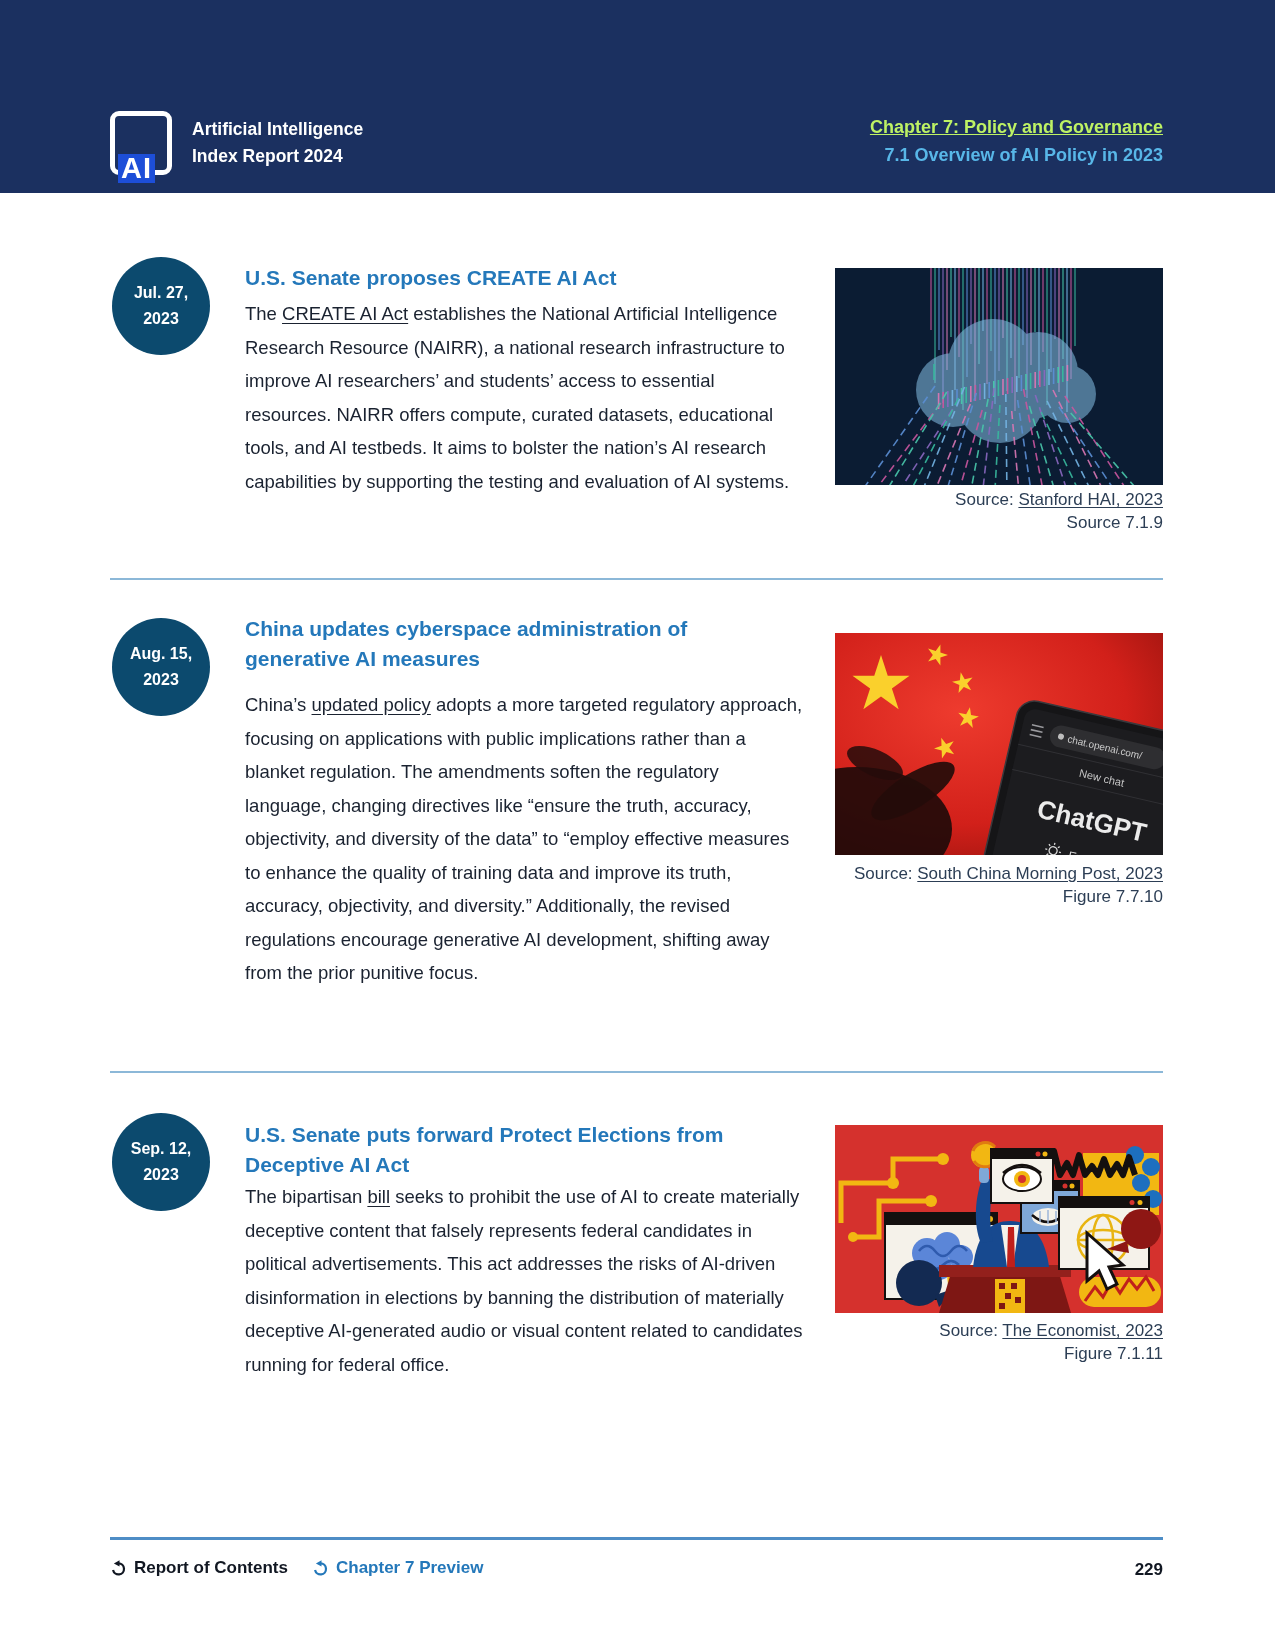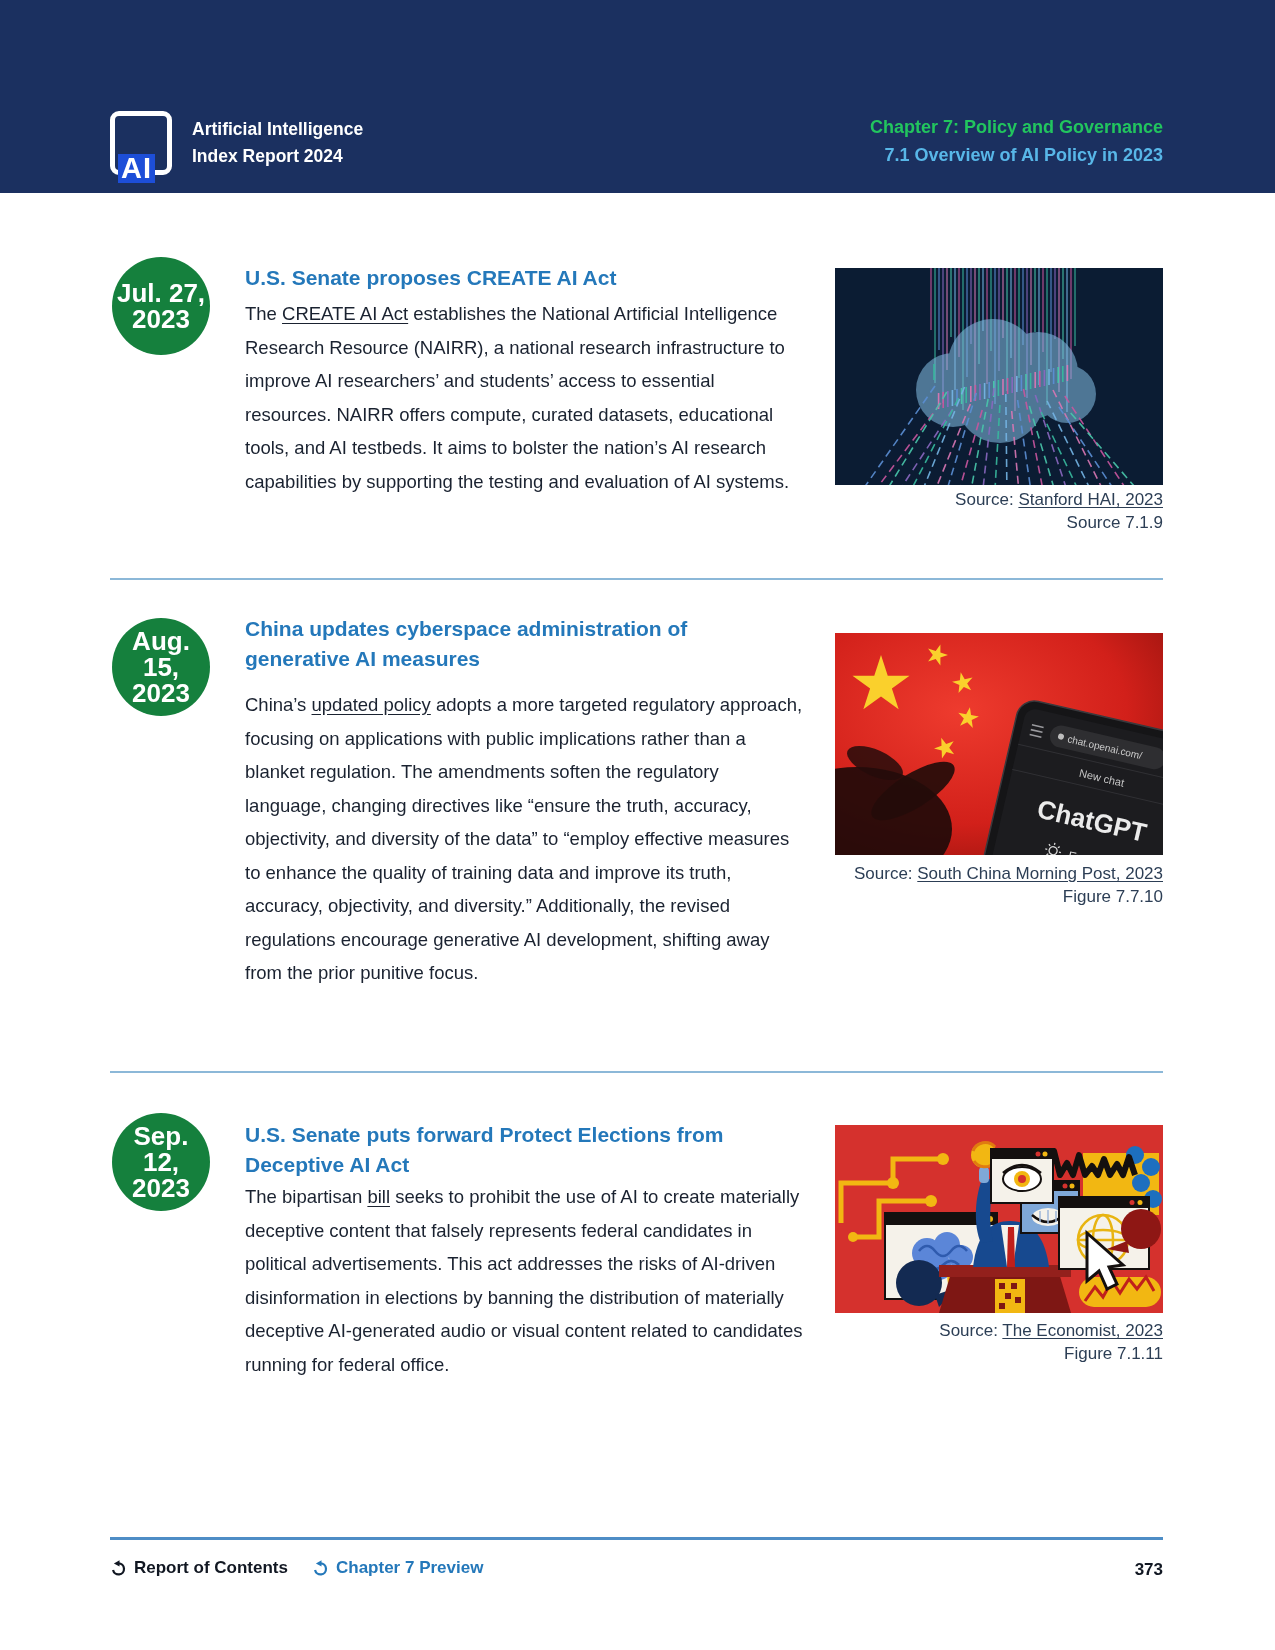--- a/index.html
+++ b/index.html
@@ -8,25 +8,25 @@
   
   .header{position:absolute;left:0;top:0;width:1275px;height:193px;background:#1b3060;}
   .logo-mark{position:absolute;left:110px;top:111px;width:52px;height:54px;
              border:5px solid #ffffff;border-radius:9px;}
   .logo-mark span{position:absolute;left:3px;bottom:-13px;background:#1d4ed8;color:#ffffff;
                   font-weight:bold;font-size:29px;letter-spacing:1px;padding:0 3px;line-height:1;}
   .logo-text{position:absolute;left:192px;top:116px;color:#ffffff;font-weight:bold;
              font-size:17.5px;line-height:27px;}
   .header-right{position:absolute;right:112px;top:113px;text-align:right;font-weight:bold;
                 font-size:18px;line-height:28px;}
-  .header-right .chapter{color:#22c55e;}
+  .header-right .chapter{color:#bef264;text-decoration:underline;}
   .header-right .section{color:#58b7e8;}
   
   .date-circle{position:absolute;left:112px;width:98px;height:98px;border-radius:50%;
-               background:#15803d;color:#ffffff;font-weight:bold;font-size:26px;line-height:26px;
+               background:#0c4a6e;color:#ffffff;font-weight:bold;font-size:16px;line-height:26px;
                display:flex;align-items:center;justify-content:center;text-align:center;}
   .entry-title{position:absolute;left:245px;width:520px;color:#2478ba;font-weight:bold;
                font-size:21px;line-height:30px;}
   .entry-body{position:absolute;left:245px;width:560px;color:#1a2230;font-size:18.5px;
               line-height:33.5px;}
   .entry-body .link{text-decoration:underline;text-underline-offset:3px;cursor:pointer;}
   .fig{position:absolute;left:835px;width:328px;}
   .fig svg{display:block;width:328px;}
   .caption{position:absolute;left:835px;width:328px;text-align:right;color:#2c3e55;
            font-size:17px;line-height:22.5px;}
@@ -396,15 +396,15 @@
     </svg>
     <span>Report of Contents</span>
   </div>
   <div class="footer-item preview" style="left:312px;">
     <svg viewBox="0 0 20 20">
       <path d="M10 4 a6.5 6.5 0 1 1 -6.4 7.8" fill="none" stroke="currentColor" stroke-width="2.6"></path>
       <path d="M11.2 0.4 L4.6 4 L11.2 7.6 Z" fill="currentColor"></path>
     </svg>
     <span>Chapter 7 Preview</span>
   </div>
-  <div class="page-num">373</div>
+  <div class="page-num">229</div>
 
 </div>
 
 </body></html>

